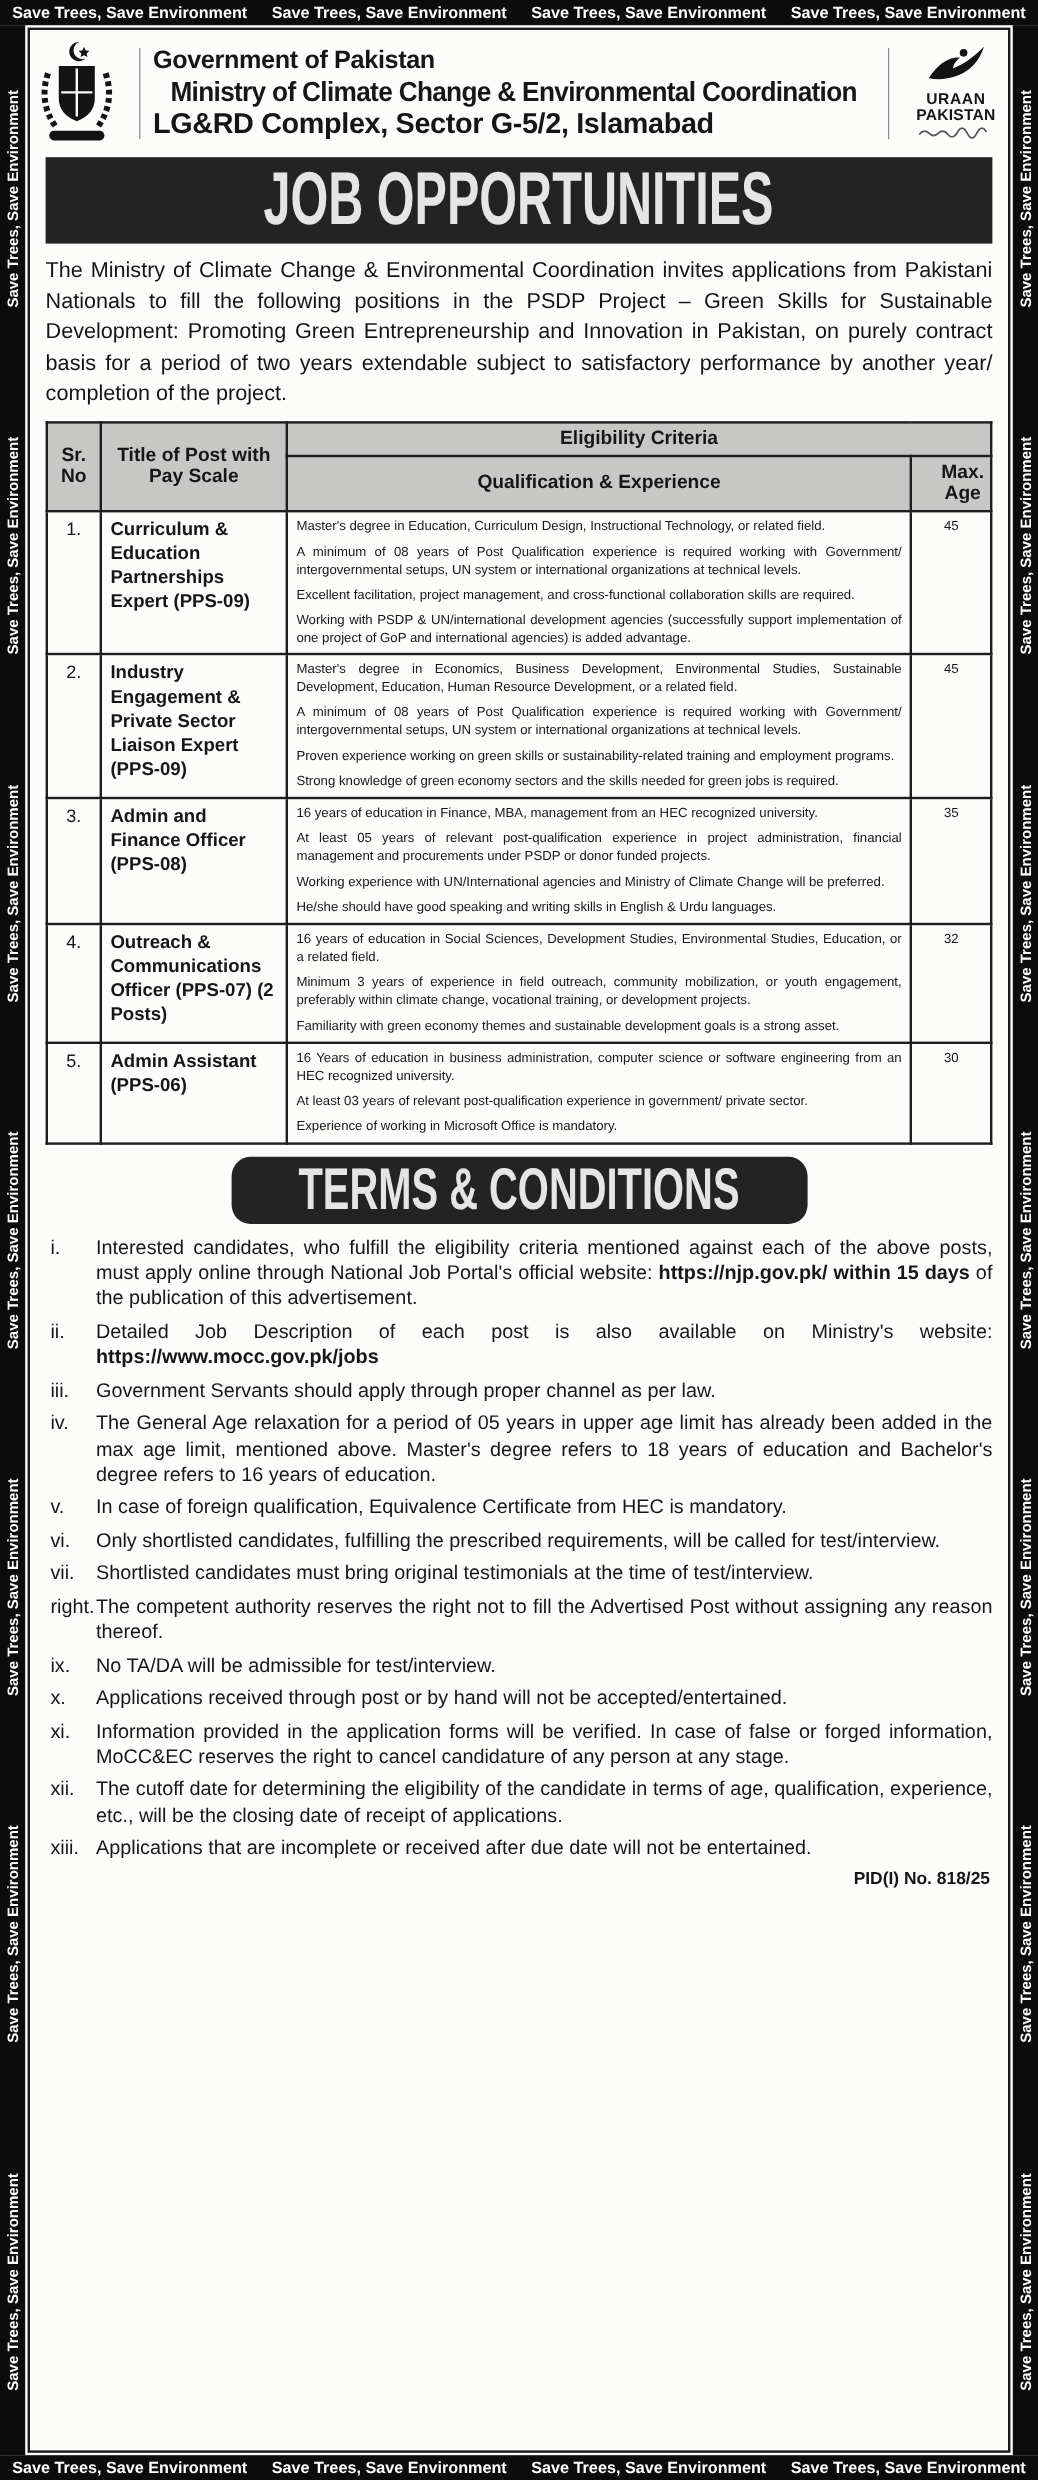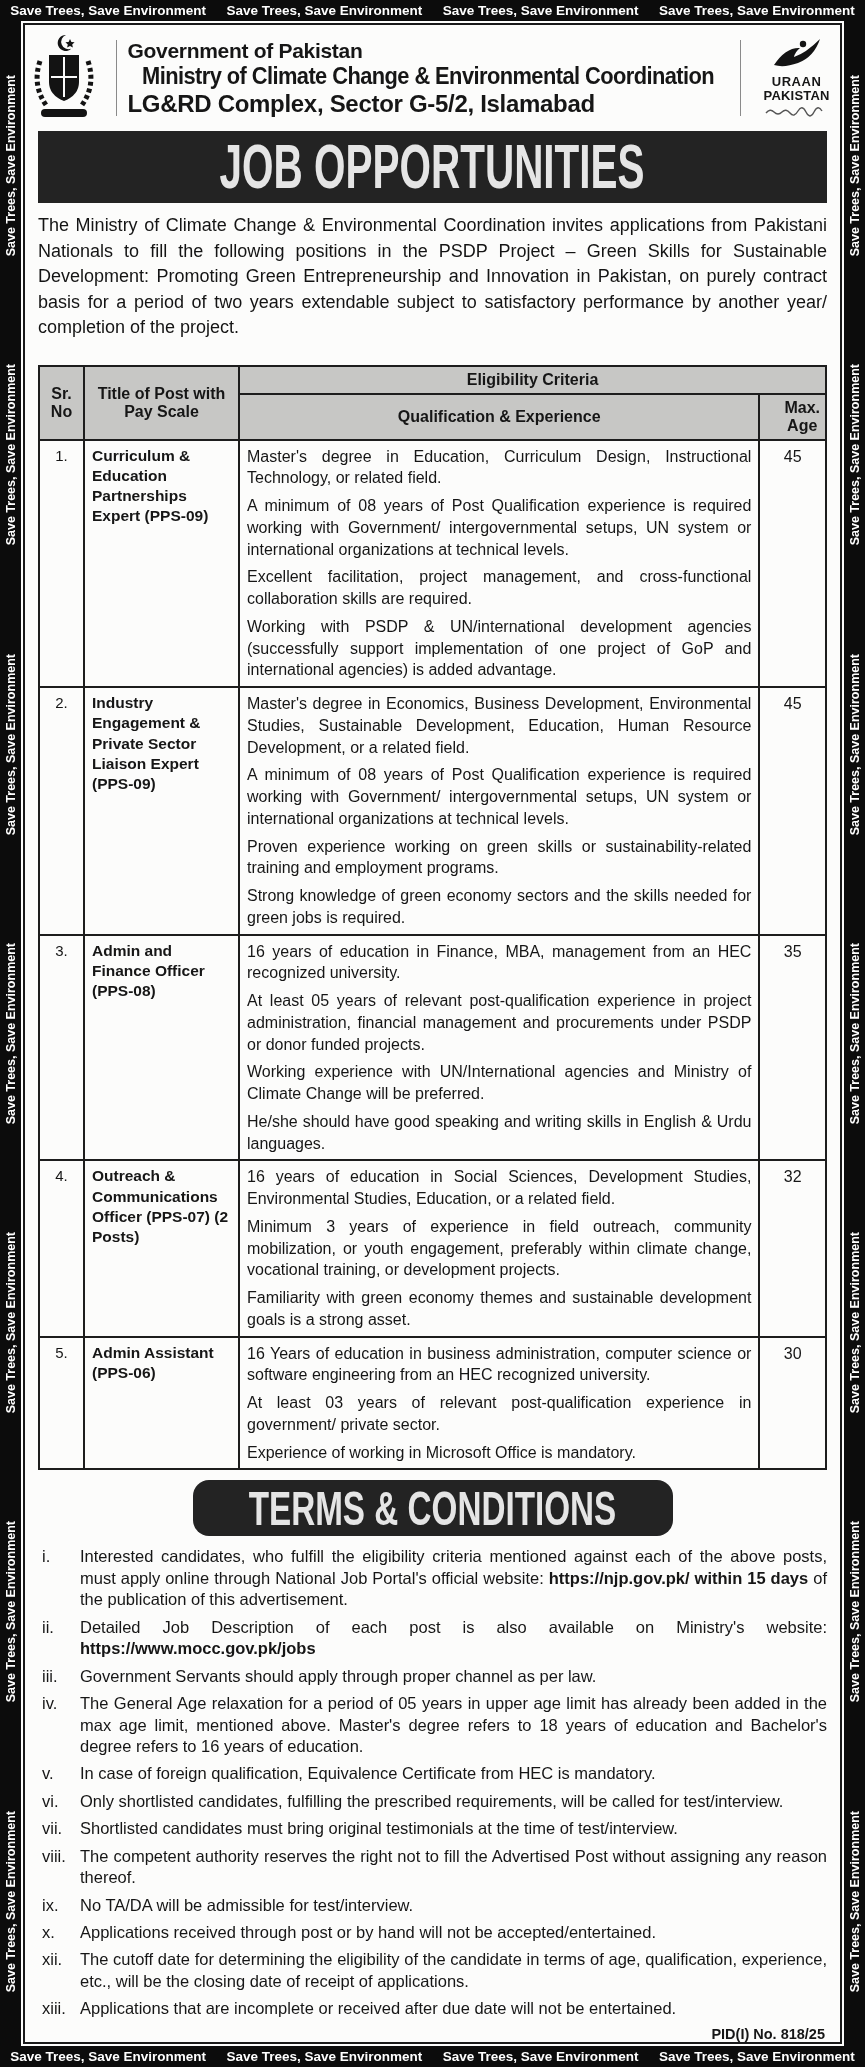--- a/index.html
+++ b/index.html
@@ -37,30 +37,30 @@
   .uraan .u2 { display:block; font-weight:bold; font-size:13px; letter-spacing:0.2px; line-height:1.1; }
 
   .banner { background:#232323; color:#e5e5e5; text-align:center; overflow:hidden; }
   .job-banner { height:72px; line-height:72px; margin:2px 0 10px; }
   .job-banner span { display:inline-block; font-weight:bold; font-size:44px; letter-spacing:0px;
                      transform:scale(0.92,1.42); white-space:nowrap; }
   .terms-banner { width:480px; height:56px; line-height:56px; margin:10px auto 10px; border-radius:16px; }
   .terms-banner span { display:inline-block; font-weight:bold; font-size:35px;
                        transform:scale(0.95,1.4); white-space:nowrap; }
 
-  .intro { font-size:18px; line-height:1.42; text-align:justify; color:#141414; margin-bottom:24px; }
+  .intro { font-size:18px; line-height:1.42; text-align:justify; color:#141414; margin-bottom:10px; }
 
   
   table.jobs { width:100%; border-collapse:collapse; margin-bottom:4px; }
   .jobs th, .jobs td { border:2px solid #1d1d1d; vertical-align:top; }
   .jobs th { background:#c7c7c5; font-weight:bold; font-size:16px; padding:4px 5px; vertical-align:middle; }
   .jobs .c-sr { width:45px; }
   .jobs .c-title { width:155px; }
   .jobs .c-age { width:46px;padding-left:24px; }
-  .jobs td { font-size:16px; line-height:1.36; padding:5px 7px; background:#fcfcfb; }
+  .jobs td { font-size:11px; line-height:1.36; padding:5px 7px; background:#fcfcfb; }
   .jobs td.sr { text-align:center; font-size:15px; }
   .jobs td.title { font-weight:bold; font-size:15.5px; line-height:1.3; }
   .jobs td.crit p { text-align:justify; margin-bottom:6px; }
   .jobs td.crit p:last-child { margin-bottom:0; }
   .jobs td.age { text-align:center; }
 
   
   .term { display:flex; margin-bottom:6px; }
   .term .n { flex:none; width:42px; font-size:16.5px; line-height:1.3; padding-left:4px; }
   .term .t { flex:1; font-size:16.5px; line-height:1.3; text-align:justify; }
@@ -248,32 +248,36 @@
         </div>
         <div class="term">
           <span class="n">vi.</span>
           <span class="t"><span>Only shortlisted candidates, fulfilling the prescribed requirements, will be called for test/interview.</span></span>
         </div>
         <div class="term">
           <span class="n">vii.</span>
           <span class="t"><span>Shortlisted candidates must bring original testimonials at the time of test/interview.</span></span>
         </div>
         <div class="term">
-          <span class="n">viii.</span>
+          <span class="n">right.</span>
           <span class="t"><span>The competent authority reserves the right not to fill the Advertised Post without assigning any reason thereof.</span></span>
         </div>
         <div class="term">
           <span class="n">ix.</span>
           <span class="t"><span>No TA/DA will be admissible for test/interview.</span></span>
         </div>
         <div class="term">
           <span class="n">x.</span>
           <span class="t"><span>Applications received through post or by hand will not be accepted/entertained.</span></span>
         </div>
         <div class="term">
+          <span class="n">xi.</span>
+          <span class="t"><span>Information provided in the application forms will be verified. In case of false or forged information, MoCC&amp;EC reserves the right to cancel candidature of any person at any stage.</span></span>
+        </div>
+        <div class="term">
           <span class="n">xii.</span>
           <span class="t"><span>The cutoff date for determining the eligibility of the candidate in terms of age, qualification, experience, etc., will be the closing date of receipt of applications.</span></span>
         </div>
         <div class="term">
           <span class="n">xiii.</span>
           <span class="t"><span>Applications that are incomplete or received after due date will not be entertained.</span></span>
         </div>
       </div>
 
     <div class="pid">PID(I) No. 818/25</div>

